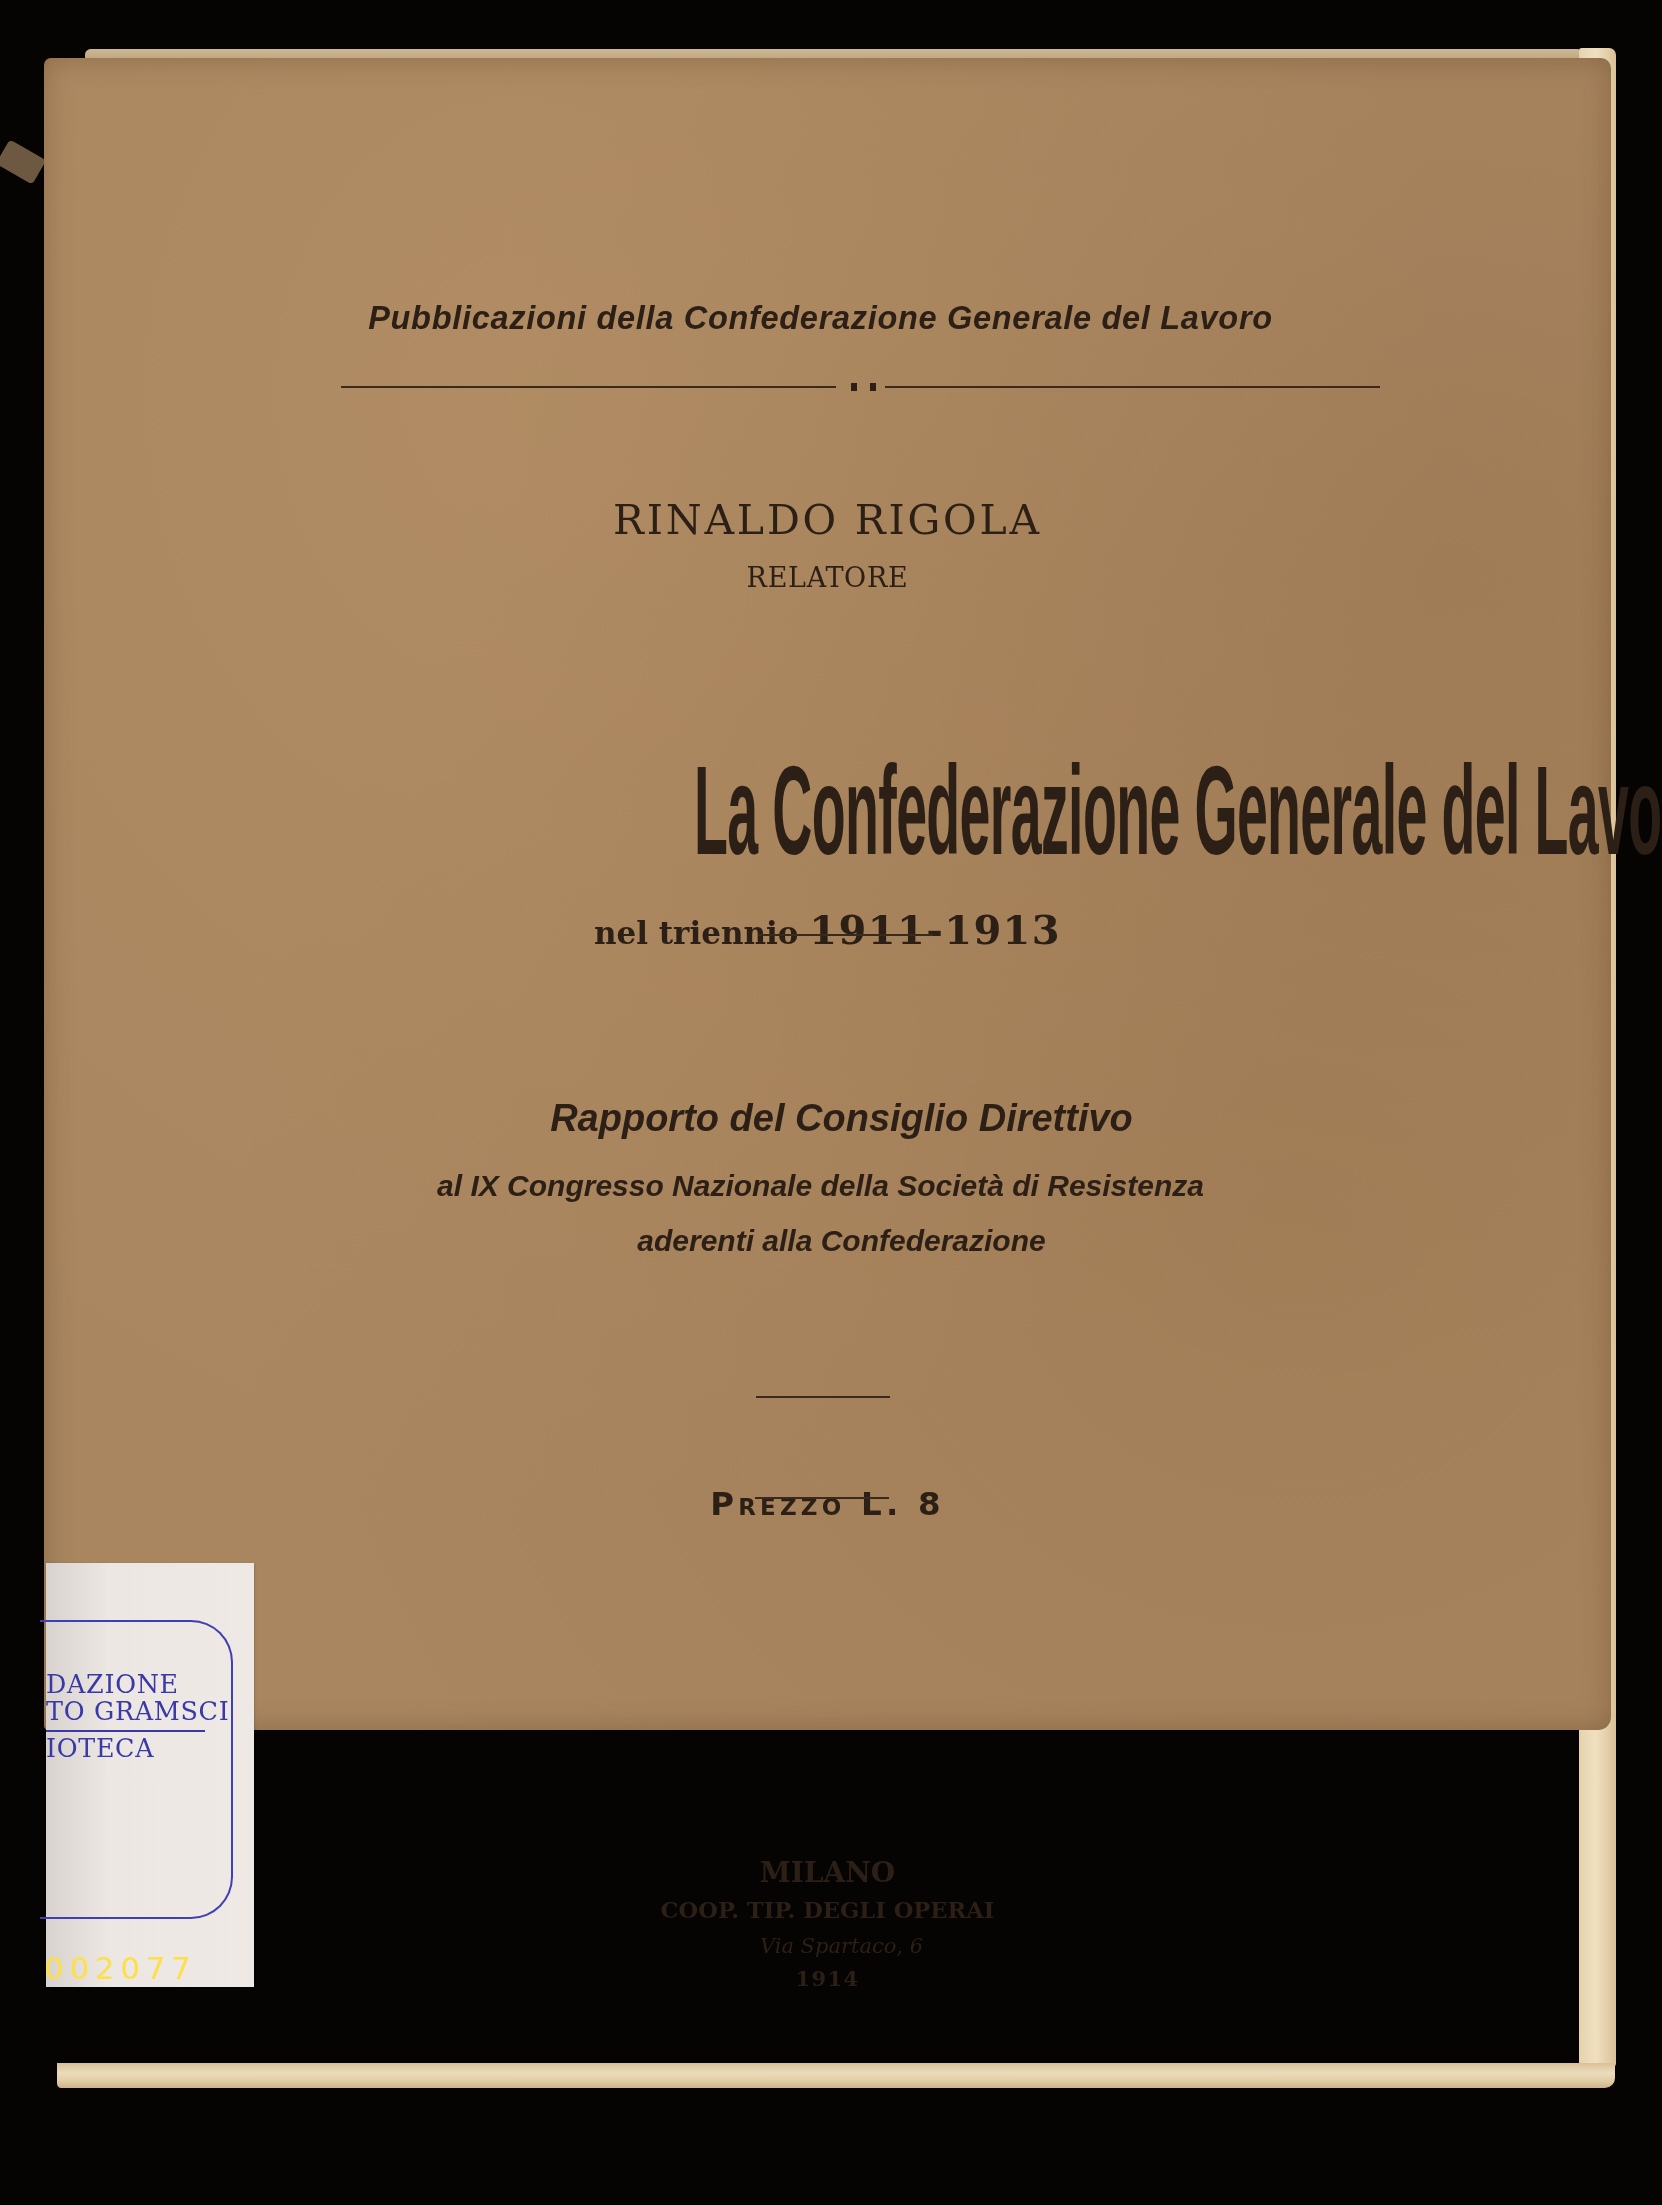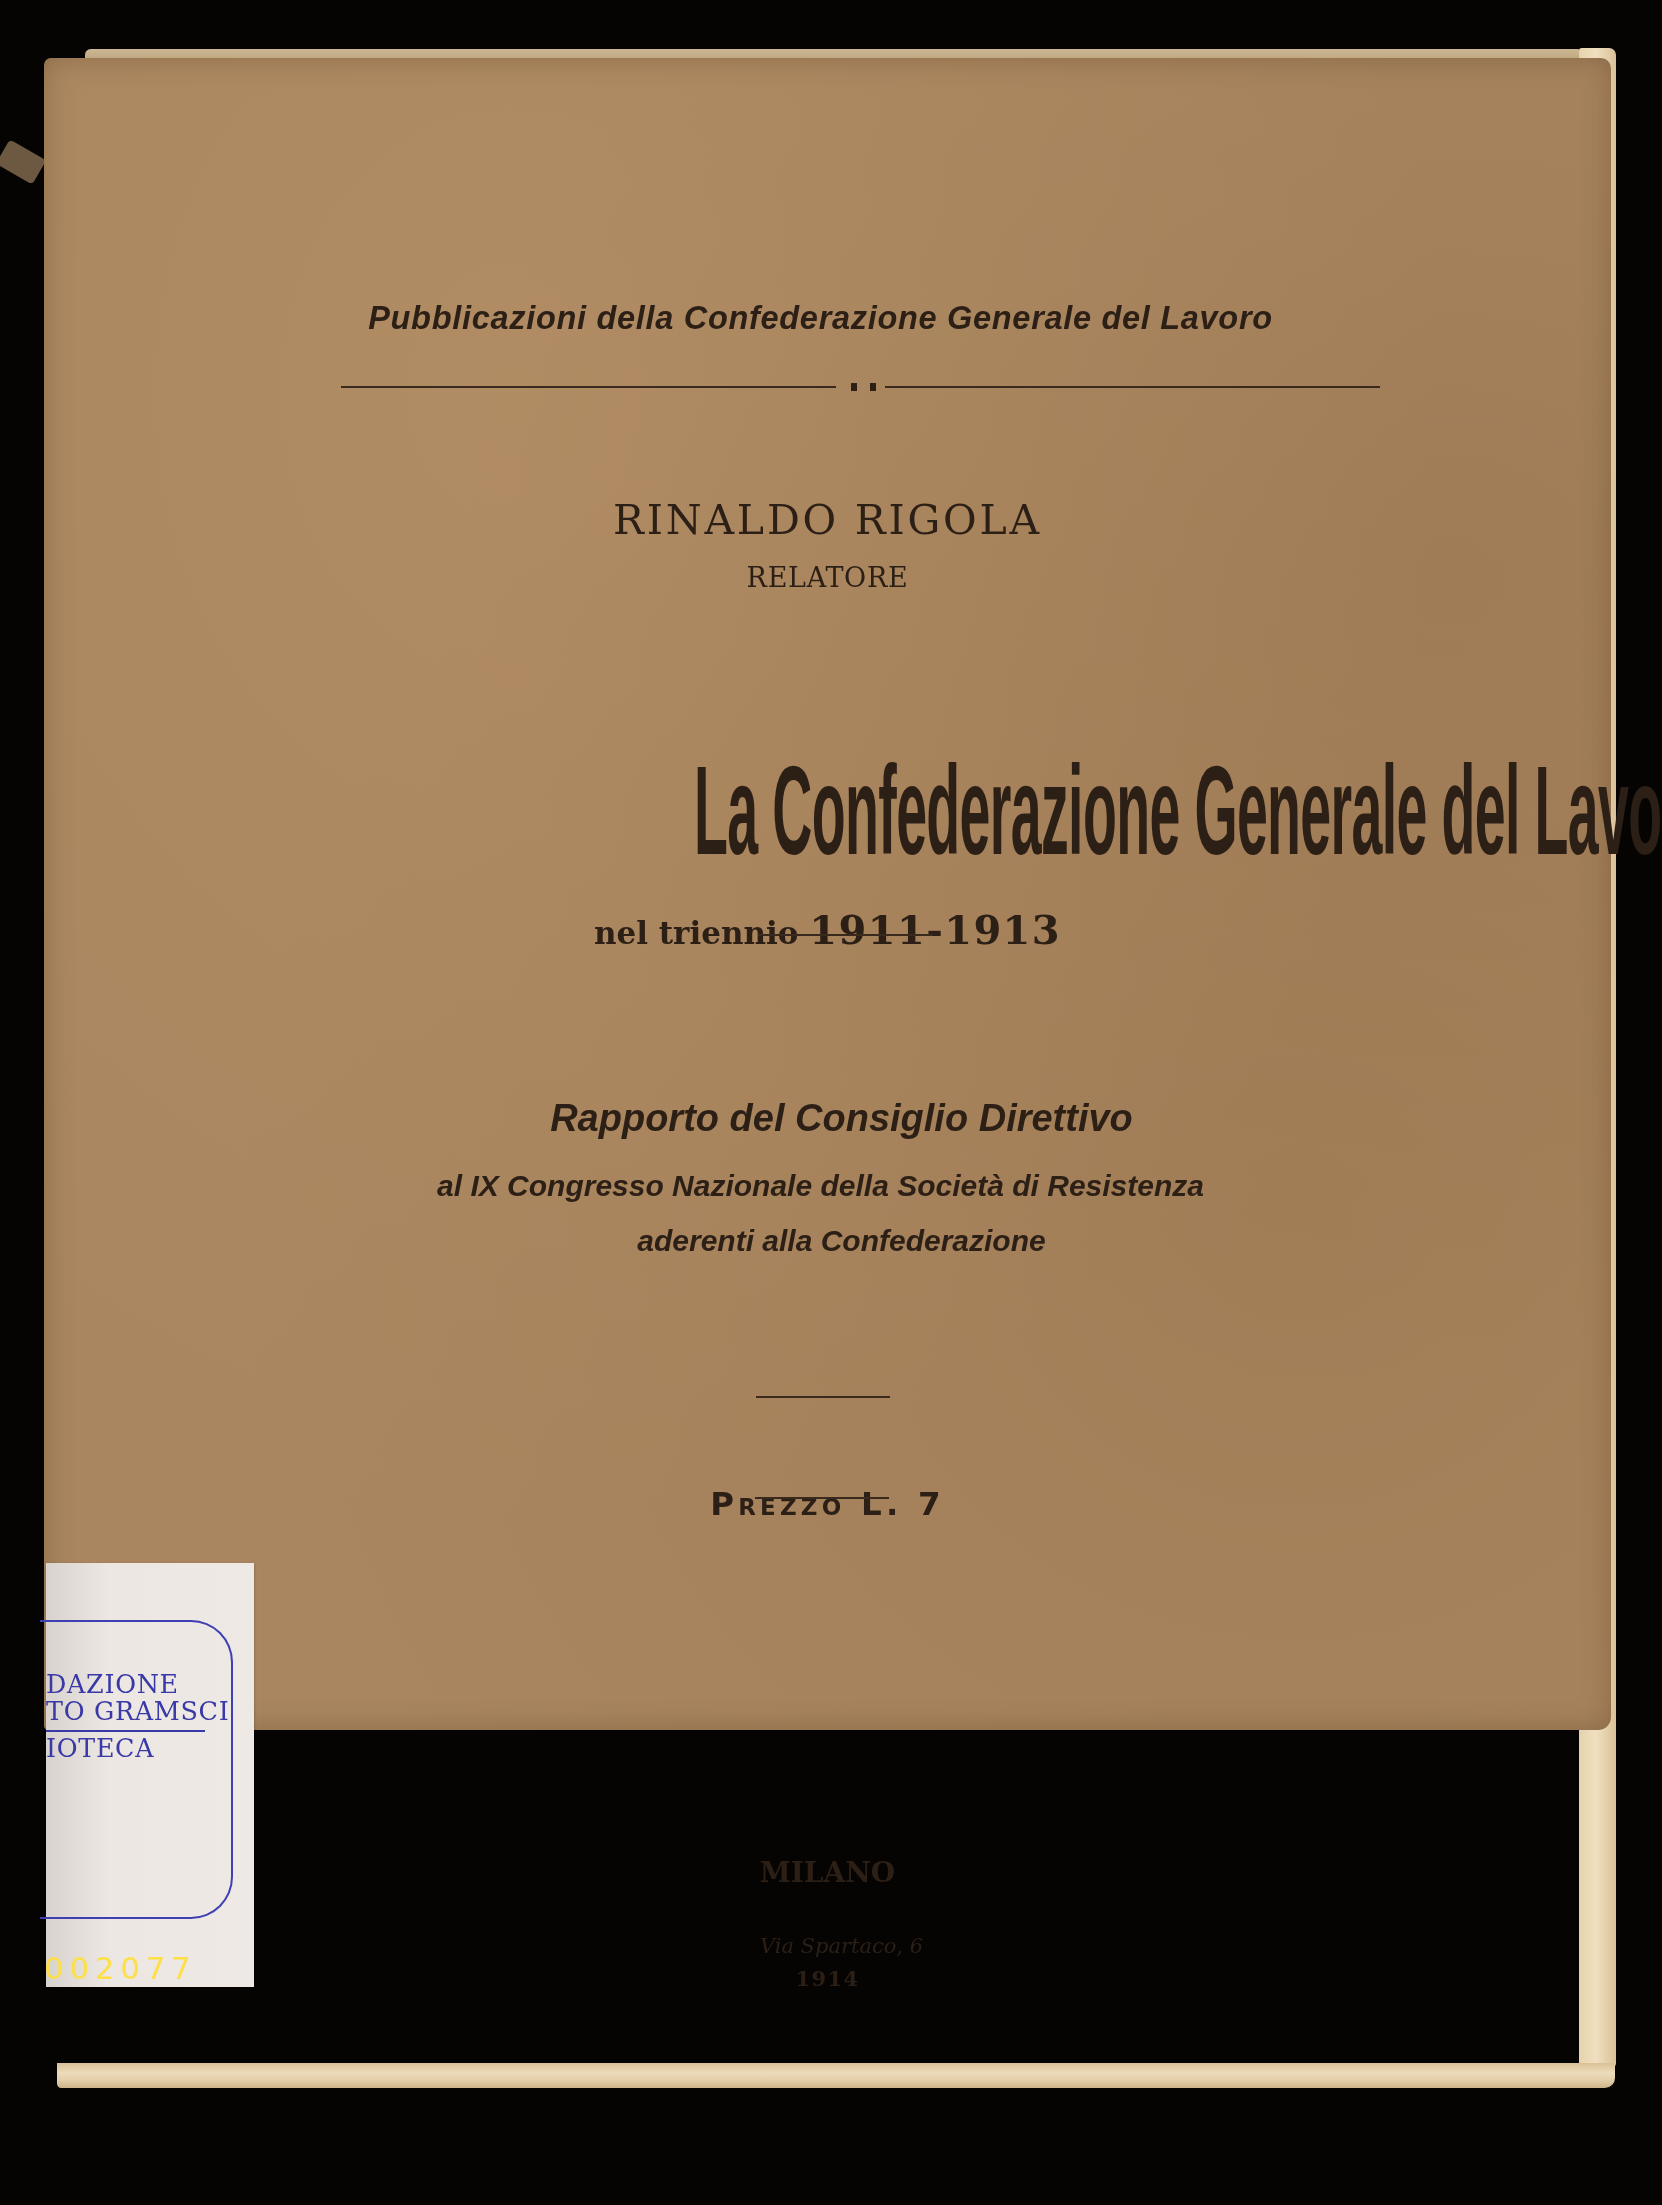--- a/index.html
+++ b/index.html
@@ -141,25 +141,26 @@
 
   <div class="short-rule" style="left:714px;top:876px;width:175px;"></div>
 
   <div class="center ink report1">Rapporto del Consiglio Direttivo</div>
   <div class="center ink report2">al IX Congresso Nazionale della Società di Resistenza</div>
   <div class="center ink report3">aderenti alla Confederazione</div>
 
   <div class="short-rule" style="left:712px;top:1338px;width:134px;"></div>
   <div class="center ink price">
     <span style="font-variant:small-caps;">Prezzo</span>
-    <span>L. 7</span>
+    <span>L. 8</span>
   </div>
   <div class="short-rule" style="left:711px;top:1439px;width:134px;"></div>
 
   <div class="center ink city">MILANO</div>
+  <div class="center ink printer">COOP. TIP. DEGLI OPERAI</div>
   <div class="center ink address">Via Spartaco, 6</div>
   <div class="center ink year">1914</div>
 </div>
 
 <div class="lib-label">
   <div class="lib-stamp"></div>
   <div class="lib-text" style="top:106px;">DAZIONE</div>
   <div class="lib-text" style="top:133px;">TO GRAMSCI</div>
   <div class="lib-text" style="top:170px;">IOTECA</div>
 </div>

